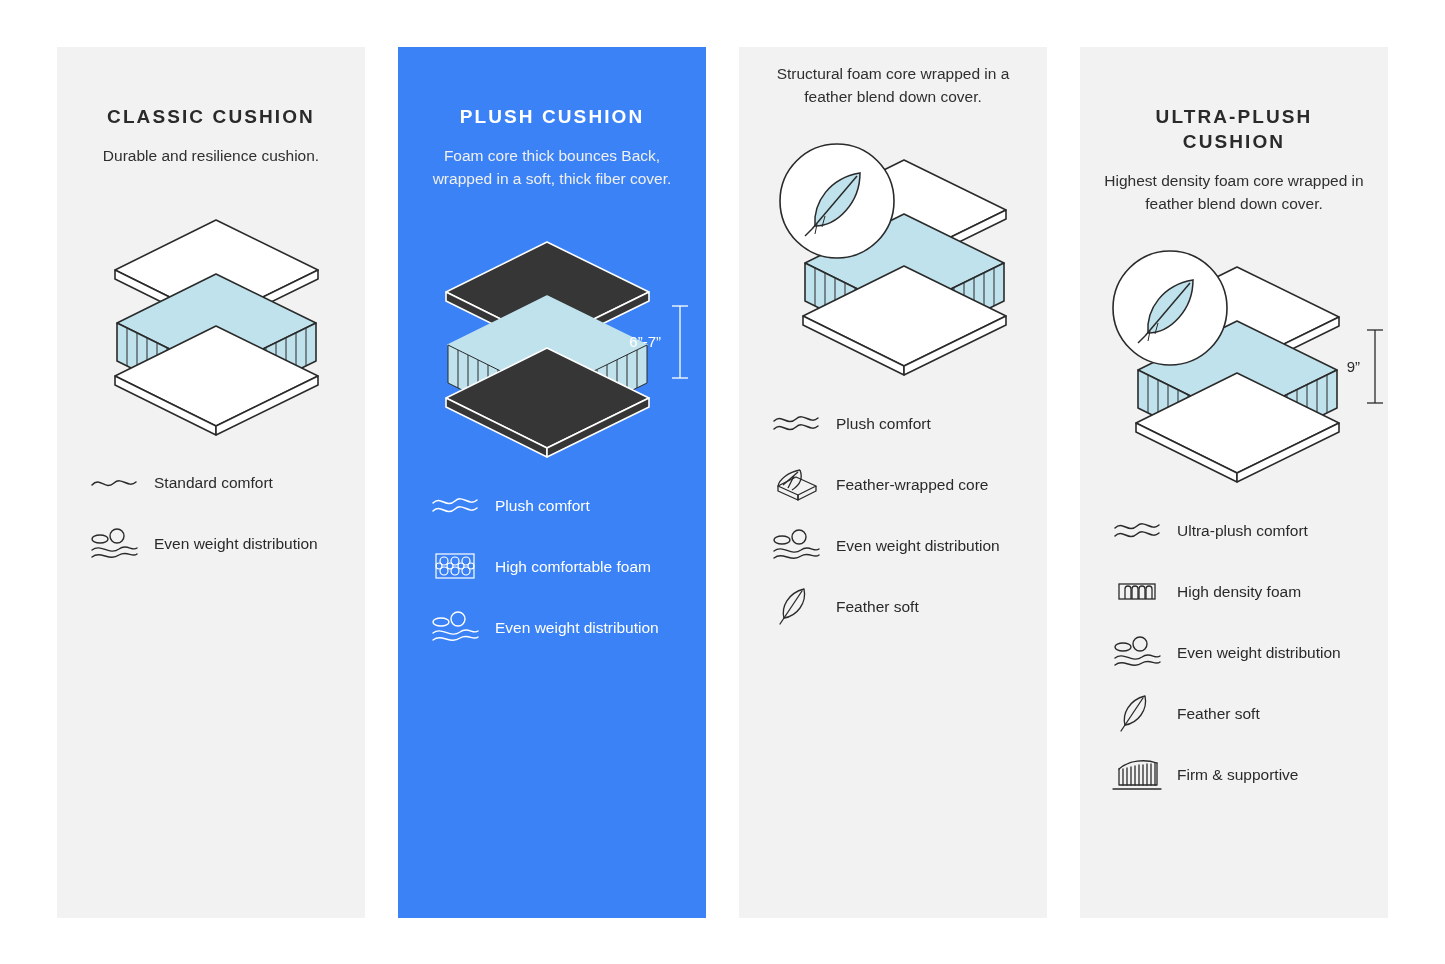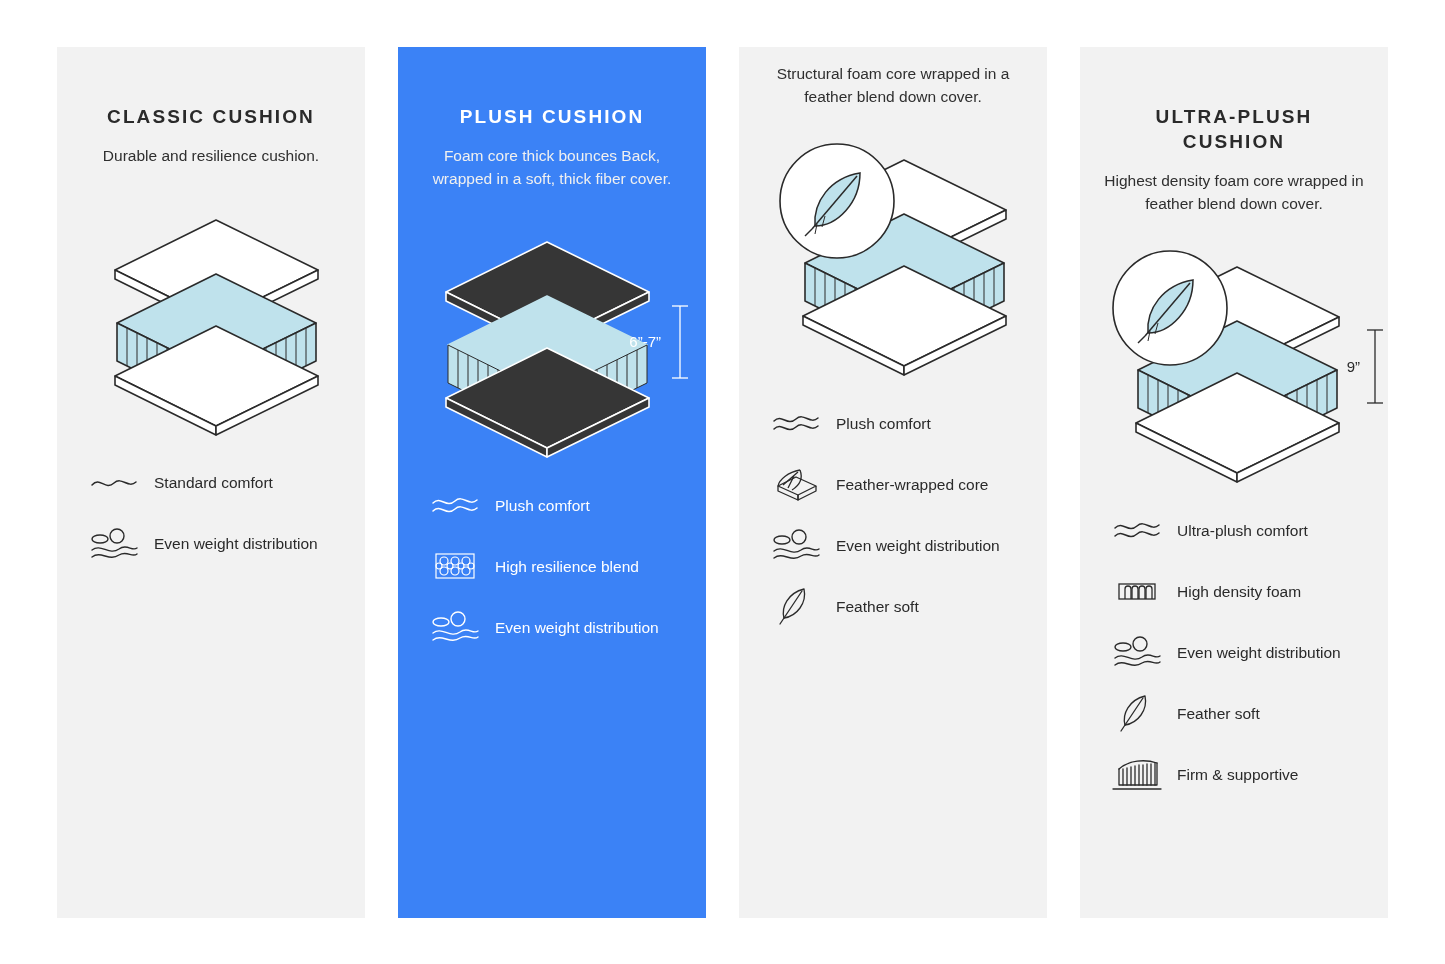--- a/index.html
+++ b/index.html
@@ -235,21 +235,21 @@
               <circle cx="36" cy="13" r="4"></circle>
             <circle cx="14" cy="23" r="4"></circle>
               <circle cx="25" cy="23" r="4"></circle>
               <circle cx="36" cy="23" r="4"></circle>
             <circle cx="9" cy="18" r="3"></circle>
               <circle cx="20" cy="18" r="3"></circle>
               <circle cx="31" cy="18" r="3"></circle>
               <circle cx="41" cy="18" r="3"></circle>
           </svg>
         </span>
-        <span class="flabel">High resilience blend</span>
+        <span class="flabel">High comfortable foam</span>
       </div>
       <div class="feature">
         <span class="ficon">
           <svg width="50" height="36" viewBox="0 0 50 36" fill="none" stroke="#ffffff" stroke-width="1.4" stroke-linecap="round">
             <circle cx="28" cy="10" r="7"></circle>
             <ellipse cx="11" cy="13" rx="8" ry="4"></ellipse>
             <path d="M3 24 C 12 17, 20 30, 30 23 C 38 17, 43 26, 48 22"></path>
             <path d="M3 31 C 12 24, 20 36, 30 29 C 38 24, 43 32, 48 28"></path>
           </svg>
         </span>

